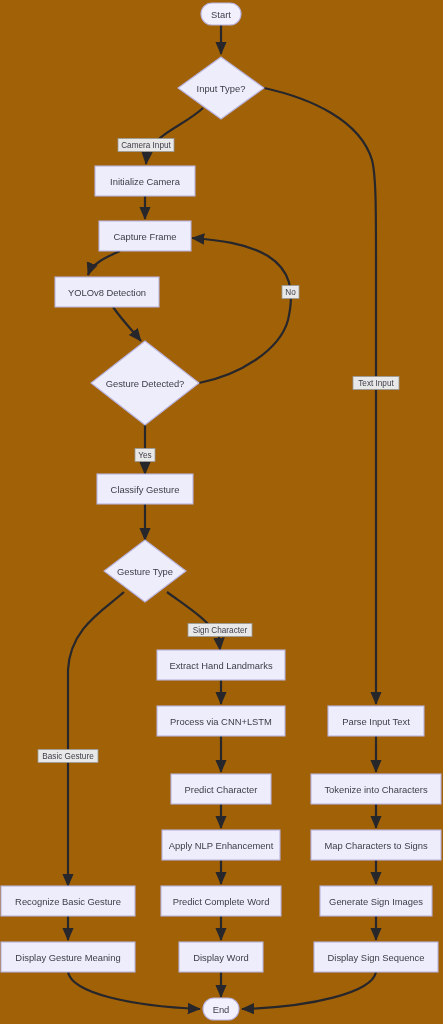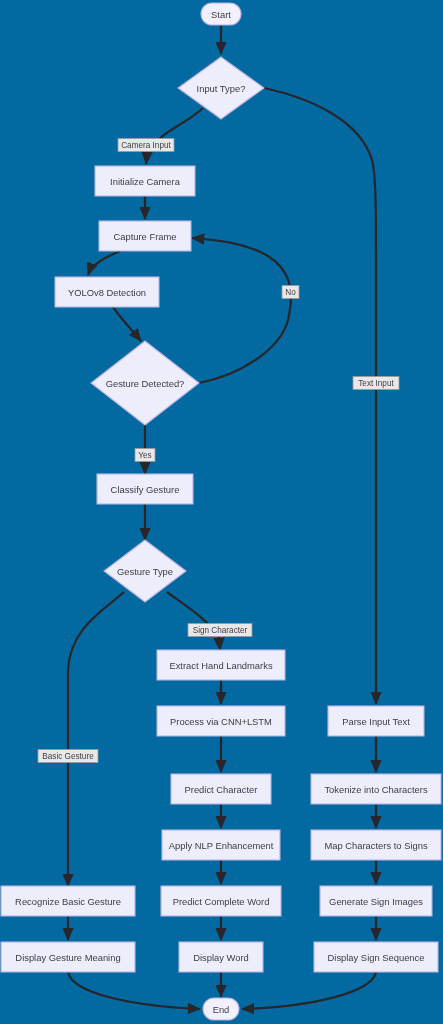--- a/index.html
+++ b/index.html
@@ -4,21 +4,21 @@
 <style>
   html, body {
     margin: 0;
     padding: 0;
     background: #5b4c7e;
   }
   #stage {
     position: relative;
     width: 443px;
     height: 1024px;
-    background: #0369a1;
+    background: #a16207;
     overflow: hidden;
     font-family: "Liberation Sans", sans-serif;
   }
   svg#flow {
     position: absolute;
     left: 0;
     top: 0;
     width: 443px;
     height: 1024px;
     display: block;

